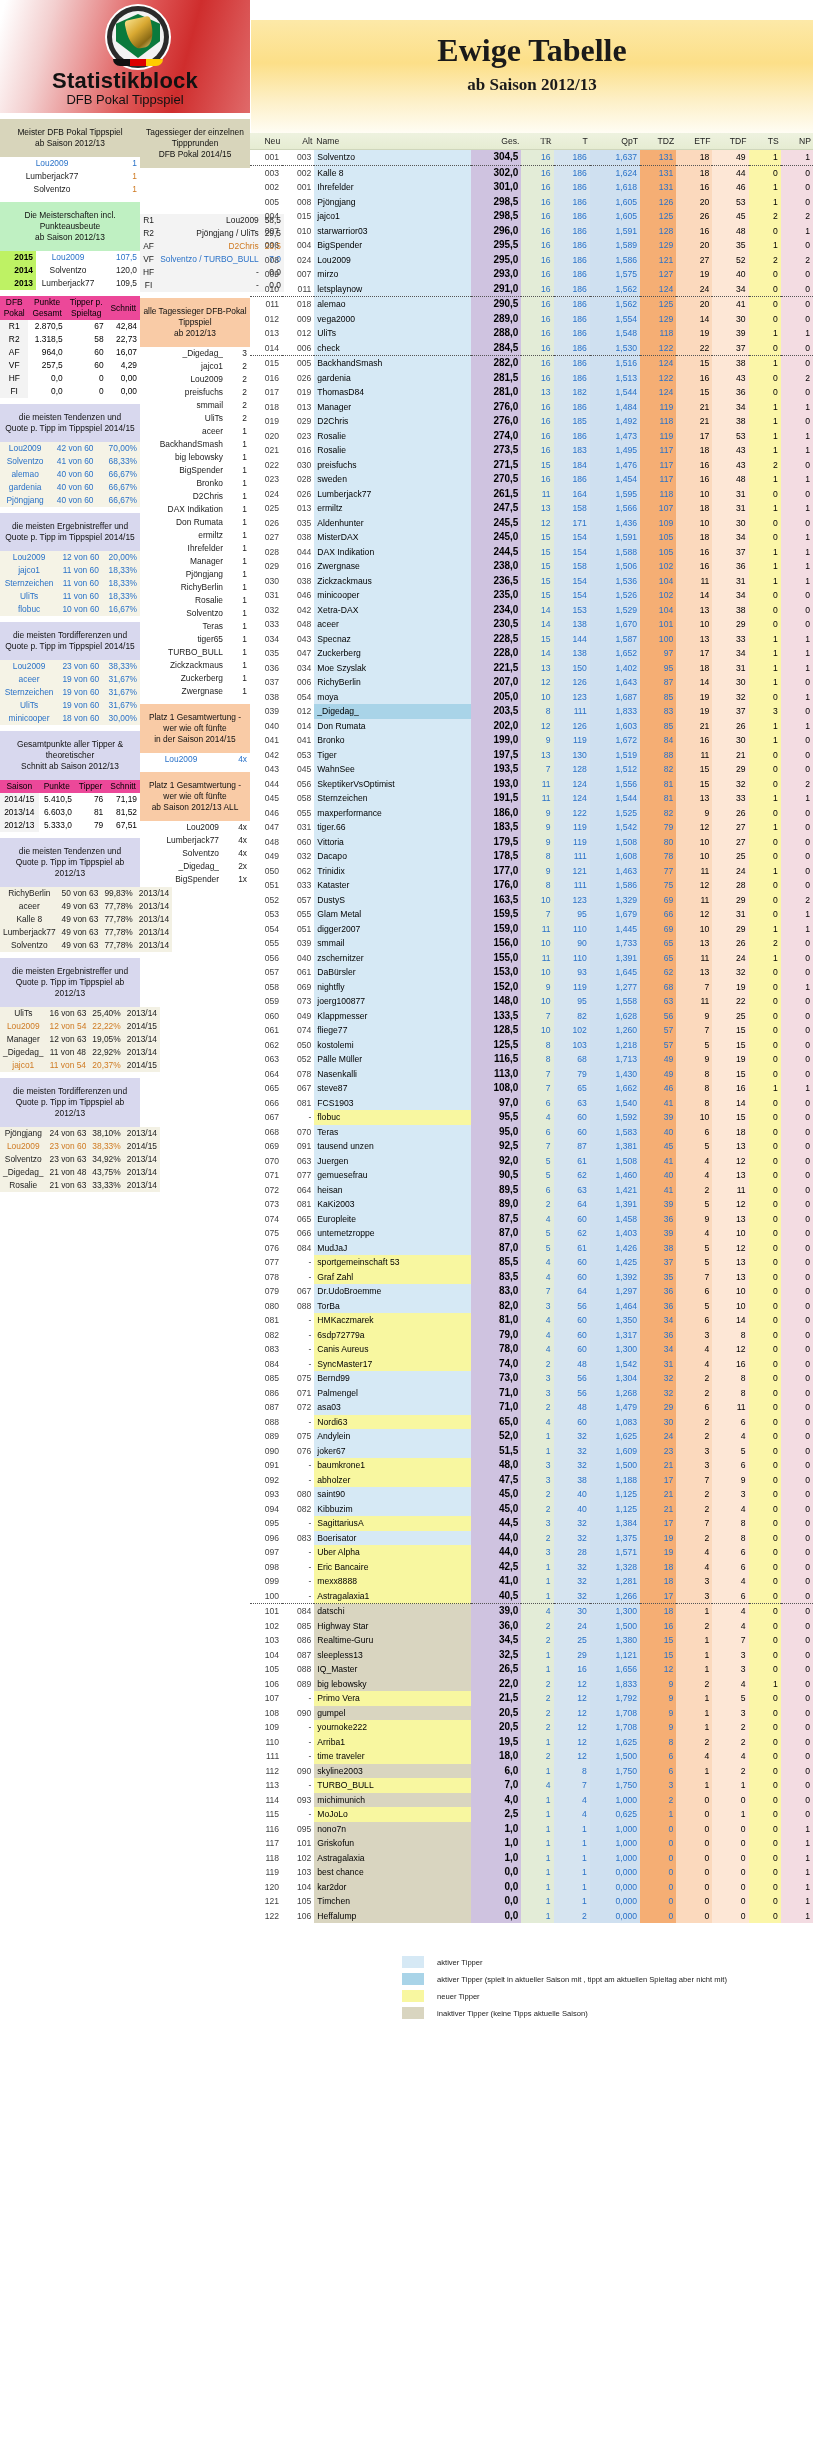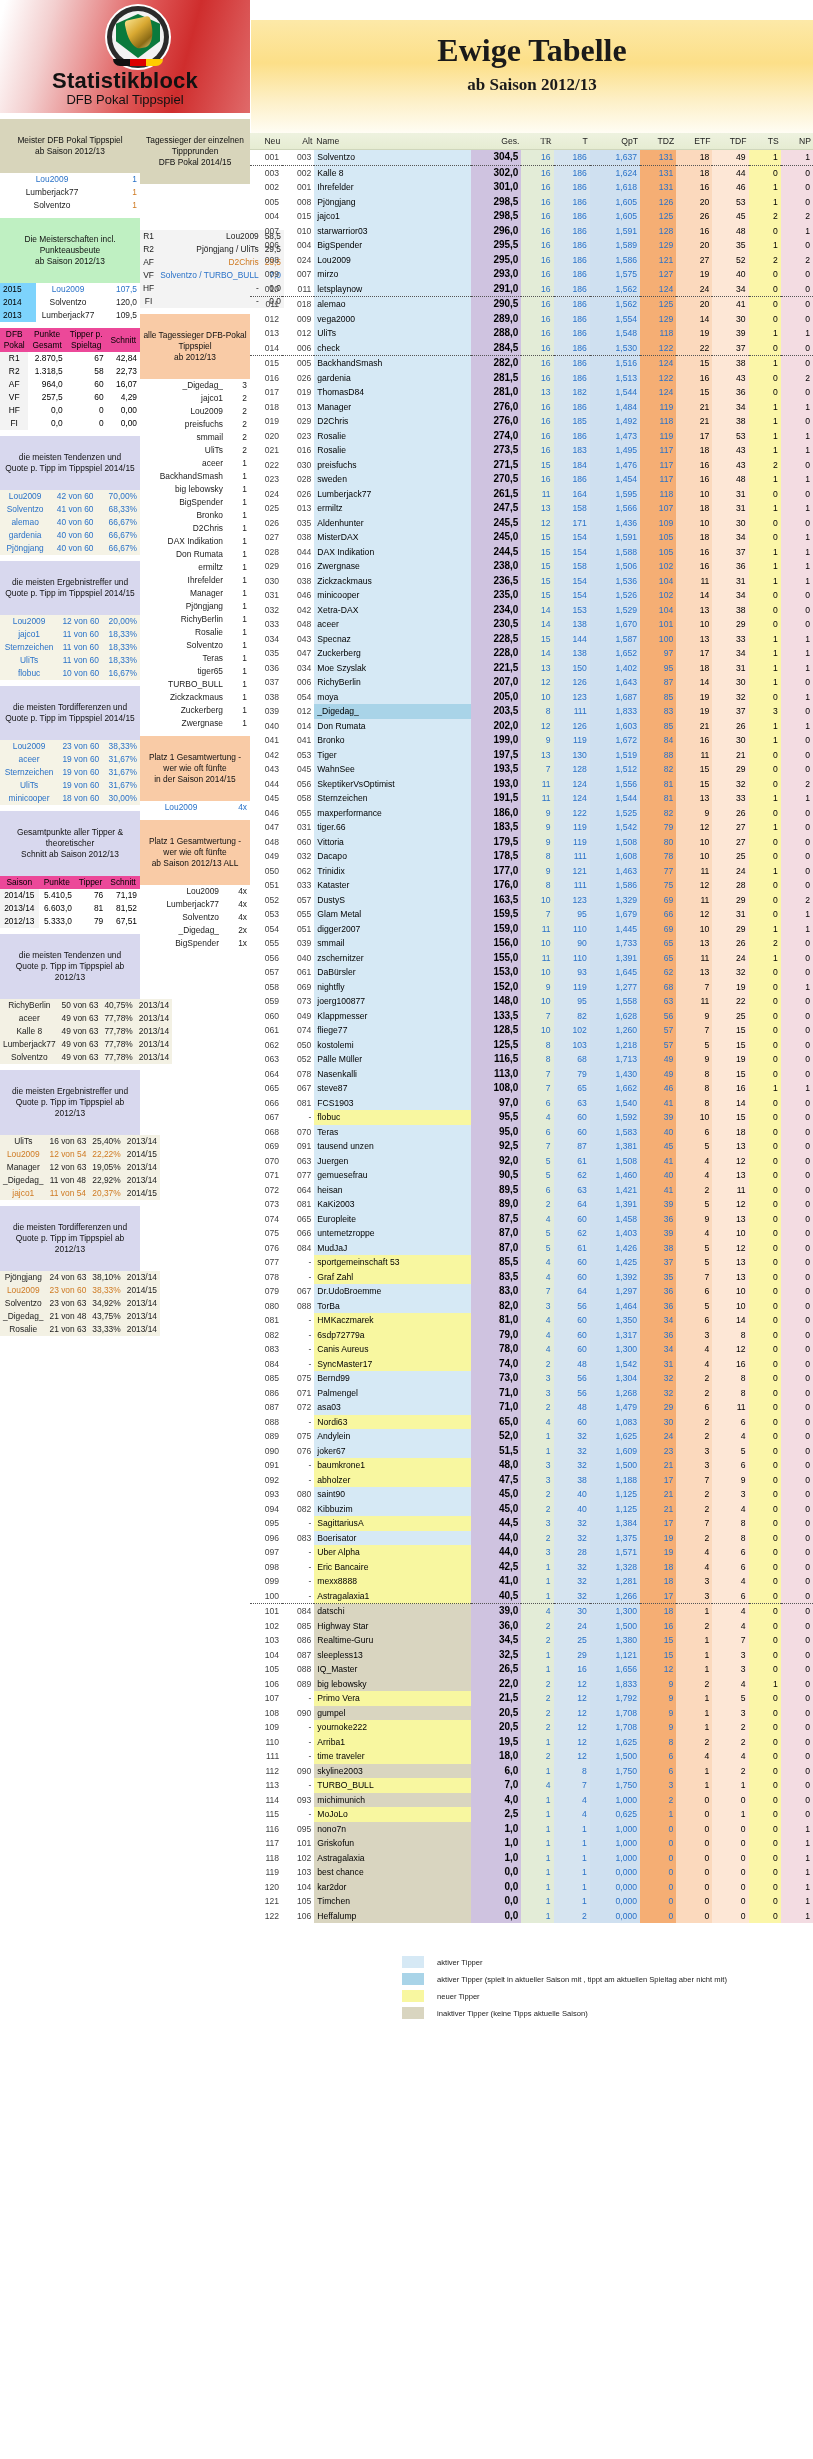--- a/index.html
+++ b/index.html
@@ -73,37 +73,37 @@
     position:absolute;left:0;right:0;top:55px;text-align:center;
     font-family:"Liberation Serif", serif;font-weight:bold;font-size:17px;color:#1a1a1a;
   }
 
   
   .lpanel{padding:0 0 0 0;font-size:9px;}
   .boxwrap{display:flex;}
   .bxcol{}
   .bx{margin:6px 0 0 0;}
   .bx .hd{
-    text-align:center;font-size:8.4px;line-height:11px;padding:16px 2px;
+    text-align:center;font-size:8.4px;line-height:11px;padding:8px 2px;
     color:#111;
   }
   .hd-beige{background:#d8d5bb;}
   .hd-green{background:#bff0c2;}
   .hd-orange{background:#f9cba6;}
   .hd-lav{background:#d8d8ee;}
   .hd-lgrey{background:#ec4899;}
   .bx table{border-collapse:collapse;width:100%;font-size:8.4px;}
   .bx td{padding:1px 3px;line-height:11px;white-space:nowrap;}
   .c{text-align:center;} .r{text-align:right;}
   .blue{color:#2a72c8;} .org{color:#cf7a22;} .dk{color:#222;}
   .bodylight{background:#ffffff;}
   .bodyivory{background:#f5f3e6;}
   .bodyivory2{background:#f3f1e4;}
   .bodygrey{background:#f3f3f3;margin-top:46px;}
-  .yrcell{background:#7dd3fc;text-align:left;width:30px;}
+  .yrcell{background:#bef264;text-align:right;width:30px;font-weight:bold;}
 
   
   .maintbl{border-collapse:collapse;font-size:8.6px;width:563px;}
   .maintbl th{
     background:linear-gradient(180deg,#eef2df,#e6ecd2);
     font-weight:normal;font-size:8.6px;padding:3px 2px;color:#222;
     border-bottom:1px solid #cfd6bb;
   }
   .maintbl td{padding:1px 3px;line-height:12.5px;white-space:nowrap;}
   .cNeu{width:26px;text-align:right;color:#444;}
@@ -411,21 +411,21 @@
             <div class="bx">
               <div class="hd hd-lav">
                 <div>die meisten Tendenzen und</div>
                 <div>Quote p. Tipp im Tippspiel ab 2012/13</div>
               </div>
               <table class="bodyivory2">
                   <tbody id="t-tend1213">
                     <tr>
                       <td class="c dk">RichyBerlin</td>
                       <td class="c dk">50 von 63</td>
-                      <td class="r dk">40,75%</td>
+                      <td class="r dk">99,83%</td>
                       <td class="r dk">2013/14</td>
                     </tr>
                     <tr>
                       <td class="c dk">aceer</td>
                       <td class="c dk">49 von 63</td>
                       <td class="r dk">77,78%</td>
                       <td class="r dk">2013/14</td>
                     </tr>
                     <tr>
                       <td class="c dk">Kalle 8</td>

